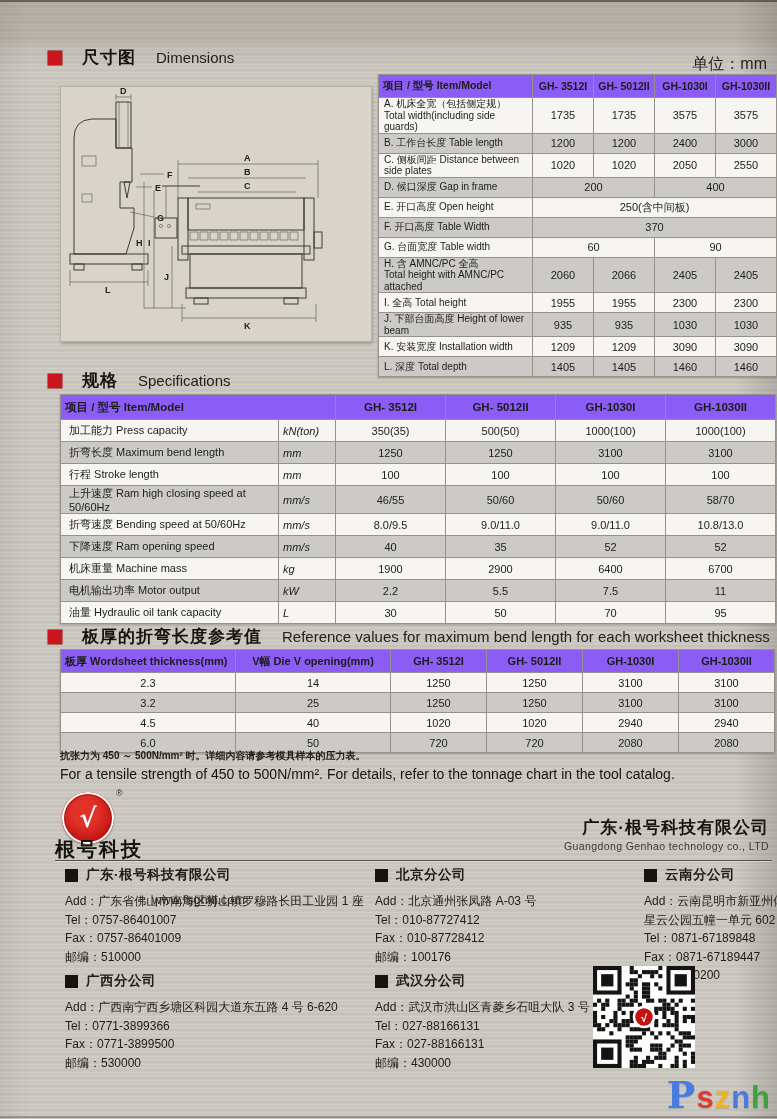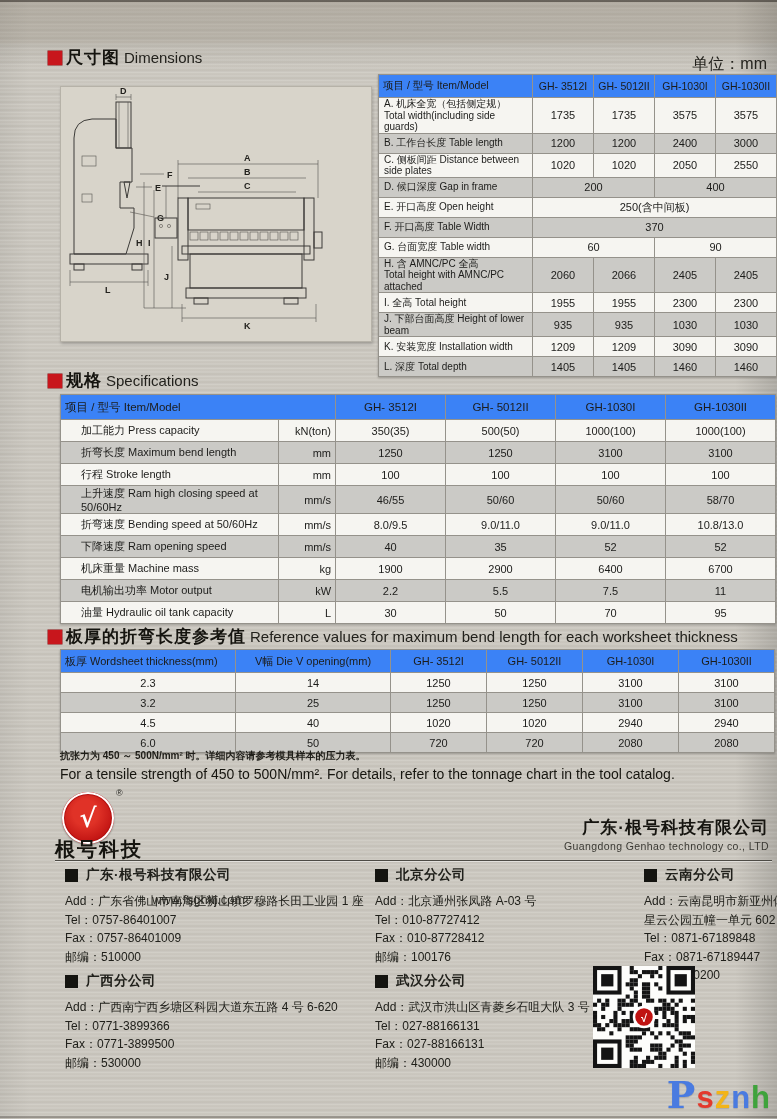--- a/index.html
+++ b/index.html
@@ -7,47 +7,47 @@
   #page{position:relative;width:777px;height:1119px;overflow:hidden;color:#1c1c1a;
     background:
       linear-gradient(180deg, rgba(122,112,96,.30) 0px, rgba(122,112,96,.24) 42px, rgba(90,84,72,.10) 45px, rgba(0,0,0,0) 70px),
       linear-gradient(90deg, rgba(0,0,0,.05) 0, rgba(0,0,0,0) 30px, rgba(0,0,0,0) 735px, rgba(0,0,0,.14) 777px),
       repeating-linear-gradient(180deg,#d5d2cb 0px,#c7c3bb 2px,#d0cdc6 4px,#c3bfb6 6px,#cdcac3 8px),
       #c9c5bd;}
   #page:before{content:"";position:absolute;left:0;top:0;right:0;height:2px;background:rgba(40,35,30,.55);}
   #page:after{content:"";position:absolute;left:0;bottom:1px;right:0;height:2px;background:rgba(60,55,48,.35);}
 
   
-  .sec-head{position:absolute;left:48px;display:flex;align-items:baseline;gap:4px;}
+  .sec-head{position:absolute;left:48px;display:flex;align-items:baseline;gap:20px;}
   .sec-head .bullet{width:14px;height:14px;background:#c8161c;align-self:center;box-shadow:0 0 0 .5px #8e0f12;}
   .sec-head .zh{font-size:17px;font-weight:bold;letter-spacing:1px;color:#15140f;}
   .sec-head .en{font-size:15px;color:#22211c;}
   .unit-note{position:absolute;right:10px;top:54px;font-size:16px;color:#23221d;}
 
   
   table.tbl{border-collapse:collapse;table-layout:fixed;background:#f5f4f0;box-shadow:0 1px 2px rgba(0,0,0,.25);}
   table.tbl th, table.tbl td{border:1px solid #95928b;padding:0 4px;overflow:hidden;}
-  table.tbl th{background:#3b82f6;font-weight:normal;}
+  table.tbl th{background:#8b5cf6;font-weight:bold;}
   tr.shade td{background:#cbcac6;}
   tr.plain td{background:#f6f5f1;}
   td.val,th.mh{text-align:center;}
   th.lh{text-align:left;padding-left:6px;}
 
   #dim-table{position:absolute;left:378px;top:74px;width:398px;font-size:10px;}
   #dim-table th{height:22px;font-size:10.5px;}
   #dim-table td{height:19px;}
   #dim-table td.lbl{line-height:1.15;padding-left:5px;}
   #dim-table td.val{font-size:11px;}
   #dim-table tr.tall td{height:30px;}
 
   #spec-table{position:absolute;left:60px;top:394px;width:715px;font-size:11px;}
   #spec-table th{height:24px;font-size:11.5px;}
   #spec-table td{height:21px;}
-  #spec-table td.lbl{padding-left:20px;}
-  #spec-table td.unit{text-align:right;}
+  #spec-table td.lbl{padding-left:8px;}
+  #spec-table td.unit{text-align:left;font-style:italic;}
 
   #ref-table{position:absolute;left:60px;top:649px;width:714px;font-size:11px;}
   #ref-table th{height:22px;font-size:11px;}
   #ref-table td{height:19px;text-align:center;}
 
   
   #diagram{position:absolute;left:60px;top:86px;width:312px;height:256px;background:#d8d4ca;
     box-shadow:inset 0 0 0 1px rgba(120,115,105,.35), 1px 2px 3px rgba(0,0,0,.2);}
   #diagram svg{display:block;}
   .dln{stroke:#3c3b38;stroke-width:1;fill:none;}

